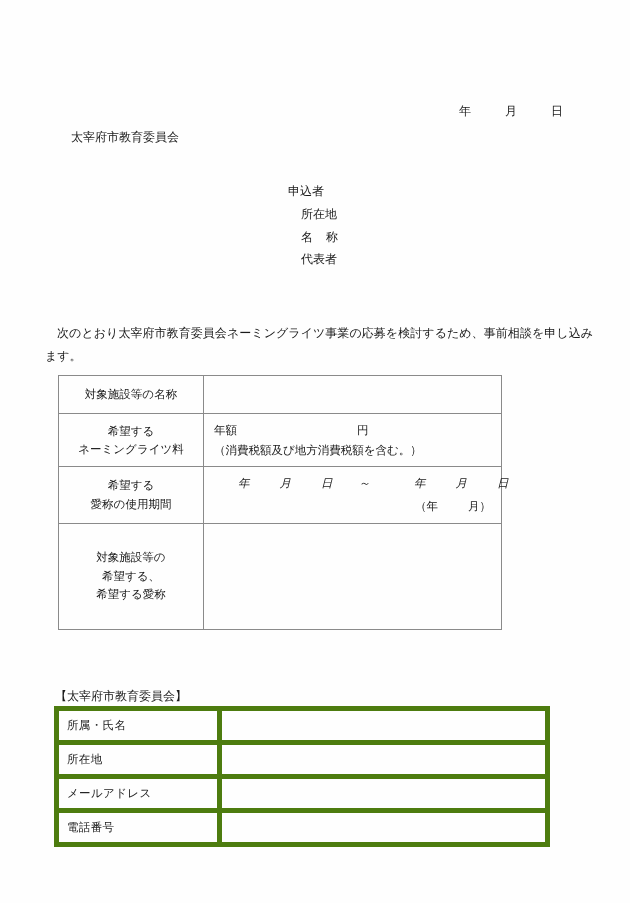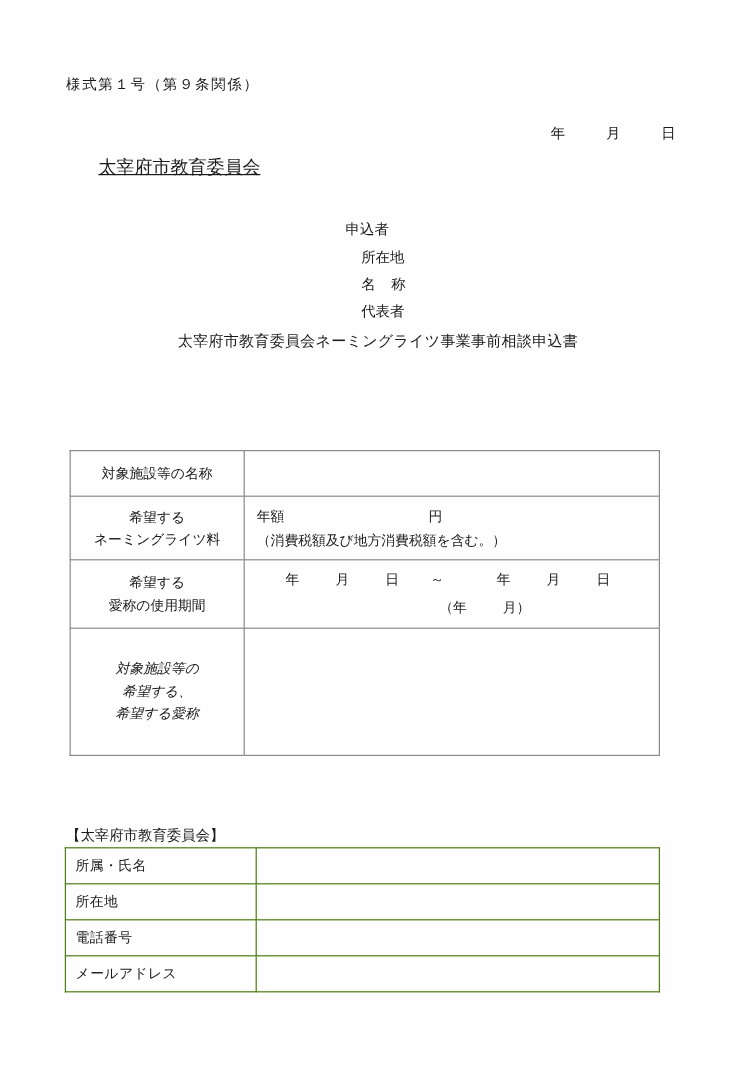--- a/index.html
+++ b/index.html
@@ -43,26 +43,25 @@
     text-align: right;
     font-size: 12px;
     white-space: nowrap;
   }
   .date-line .seg { display: inline-block; }
   .date-line .seg + .seg { margin-left: 34px; }
 
   
   .addressee {
     position: absolute;
-    left: 82px;
+    left: 71px;
     top: 126px;
-    font-size: 15px;
+    font-size: 12px;
     line-height: 1.85;
     white-space: nowrap;
-    text-decoration: underline;
   }
   .addressee .line2 { padding-left: 16px; }
   .addressee .line2 .gap { display: inline-block; width: 16px; }
 
   
   .applicant {
     position: absolute;
     left: 288px;
     top: 180px;
     font-size: 12px;
@@ -94,21 +93,21 @@
     line-height: 1.95;
     text-align: justify;
     text-indent: 1em;
   }
 
   
   table.main-table {
     position: absolute;
     left: 58px;
     top: 375px;
-    width: 492px;
+    width: 444px;
     border-collapse: collapse;
     table-layout: fixed;
   }
   table.main-table td {
     border: 1px solid #8a8a8a;
     font-size: 11.5px;
     vertical-align: middle;
   }
   table.main-table td.label {
     width: 140px;
@@ -117,92 +116,91 @@
     padding: 4px 2px;
   }
   table.main-table td.value {
     padding: 6px 10px;
     line-height: 1.75;
   }
   .r1 { height: 38px; }
   .r2 { height: 38px; }
   .r3 { height: 46px; }
   .r4 { height: 46px; }
-  .r5 { height: 106px; font-style: italic; }
+  .r5 { height: 106px; }
   table.main-table td.value.top { vertical-align: top; }
 
   
   .fee-line1 .amount-label { display: inline-block; }
   .fee-line1 .yen { display: inline-block; margin-left: 120px; }
 
   
-  .period-line1 { padding-left: 24px; white-space: nowrap; }
+  .period-line1 { padding-left: 24px; white-space: nowrap; font-style: italic; }
   .period-line1 .s { display: inline-block; }
   .period-line1 .s + .s { margin-left: 30px; }
   .period-line1 .tilde { display: inline-block; margin-left: 26px; margin-right: 44px; }
-  .period-line2 { padding-left: 152px; white-space: nowrap; margin-top: 3px; }
+  .period-line2 { padding-left: 152px; white-space: nowrap; margin-top: 3px; text-align: right; }
   .period-line2 .p { display: inline-block; }
   .period-line2 .p + .p { margin-left: 30px; }
 
   
   .contact-heading {
     position: absolute;
     left: 55px;
     top: 688px;
     font-size: 12px;
     white-space: nowrap;
   }
   table.contact-table {
     position: absolute;
     left: 54px;
     top: 706px;
     width: 496px;
     border-collapse: collapse;
     table-layout: fixed;
   }
   table.contact-table td {
-    border: 1px solid #4d7c0f;
+    border: 5px solid #4d7c0f;
     height: 25px;
     font-size: 11.5px;
     vertical-align: middle;
   }
   table.contact-table td.label {
     width: 142px;
     padding: 2px 8px;
     text-align: left;
     letter-spacing: 0.03em;
   }
   table.contact-table td.value {
     padding: 2px 8px;
   }
 </style>
 </head>
 <body>
 
 <div class="page">
 
-  <div class="form-number">様式第１号（第９条関係）</div>
 
   <div class="date-line">
     <span class="seg">年</span><span class="seg">月</span><span class="seg">日</span>
   </div>
 
   <div class="addressee">
     <div class="line1">太宰府市教育委員会</div>
   </div>
 
   <div class="applicant">
     <div>申込者</div>
     <div class="indent">所在地</div>
     <div class="indent"><span>名</span><span class="wgap"></span><span>称</span></div>
     <div class="indent">代表者</div>
   </div>
 
-  <div class="doc-title">太宰府市教育委員会ネーミングライツ事業事前相談申込書</div>
-
+
+  <div class="body-text">次のとおり太宰府市教育委員会ネーミングライツ事業の応募を検討するため、事前相談を申し込みます。</div>
 
   <table class="main-table">
     <tbody>
       <tr class="r1">
         <td class="label">対象施設等の名称</td>
         <td class="value"></td>
       </tr>
       <tr class="r3">
         <td class="label">
           <div>希望する</div>
@@ -240,23 +238,23 @@
     <tbody>
       <tr>
         <td class="label">所属・氏名</td>
         <td class="value"></td>
       </tr>
       <tr>
         <td class="label">所在地</td>
         <td class="value"></td>
       </tr>
       <tr>
+        <td class="label">メールアドレス</td>
+        <td class="value"></td>
+      </tr>
+      <tr>
         <td class="label">電話番号</td>
-        <td class="value"></td>
-      </tr>
-      <tr>
-        <td class="label">メールアドレス</td>
         <td class="value"></td>
       </tr>
     </tbody>
   </table>
 
 </div>
 
 </body></html>

